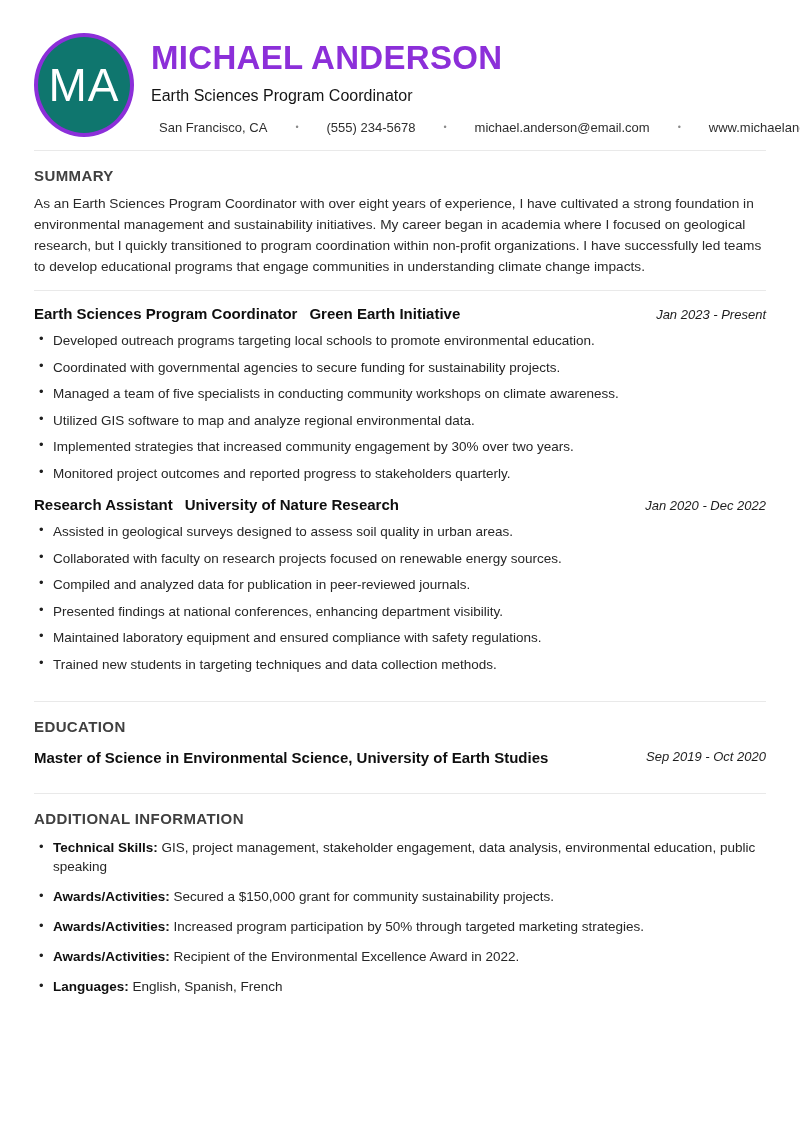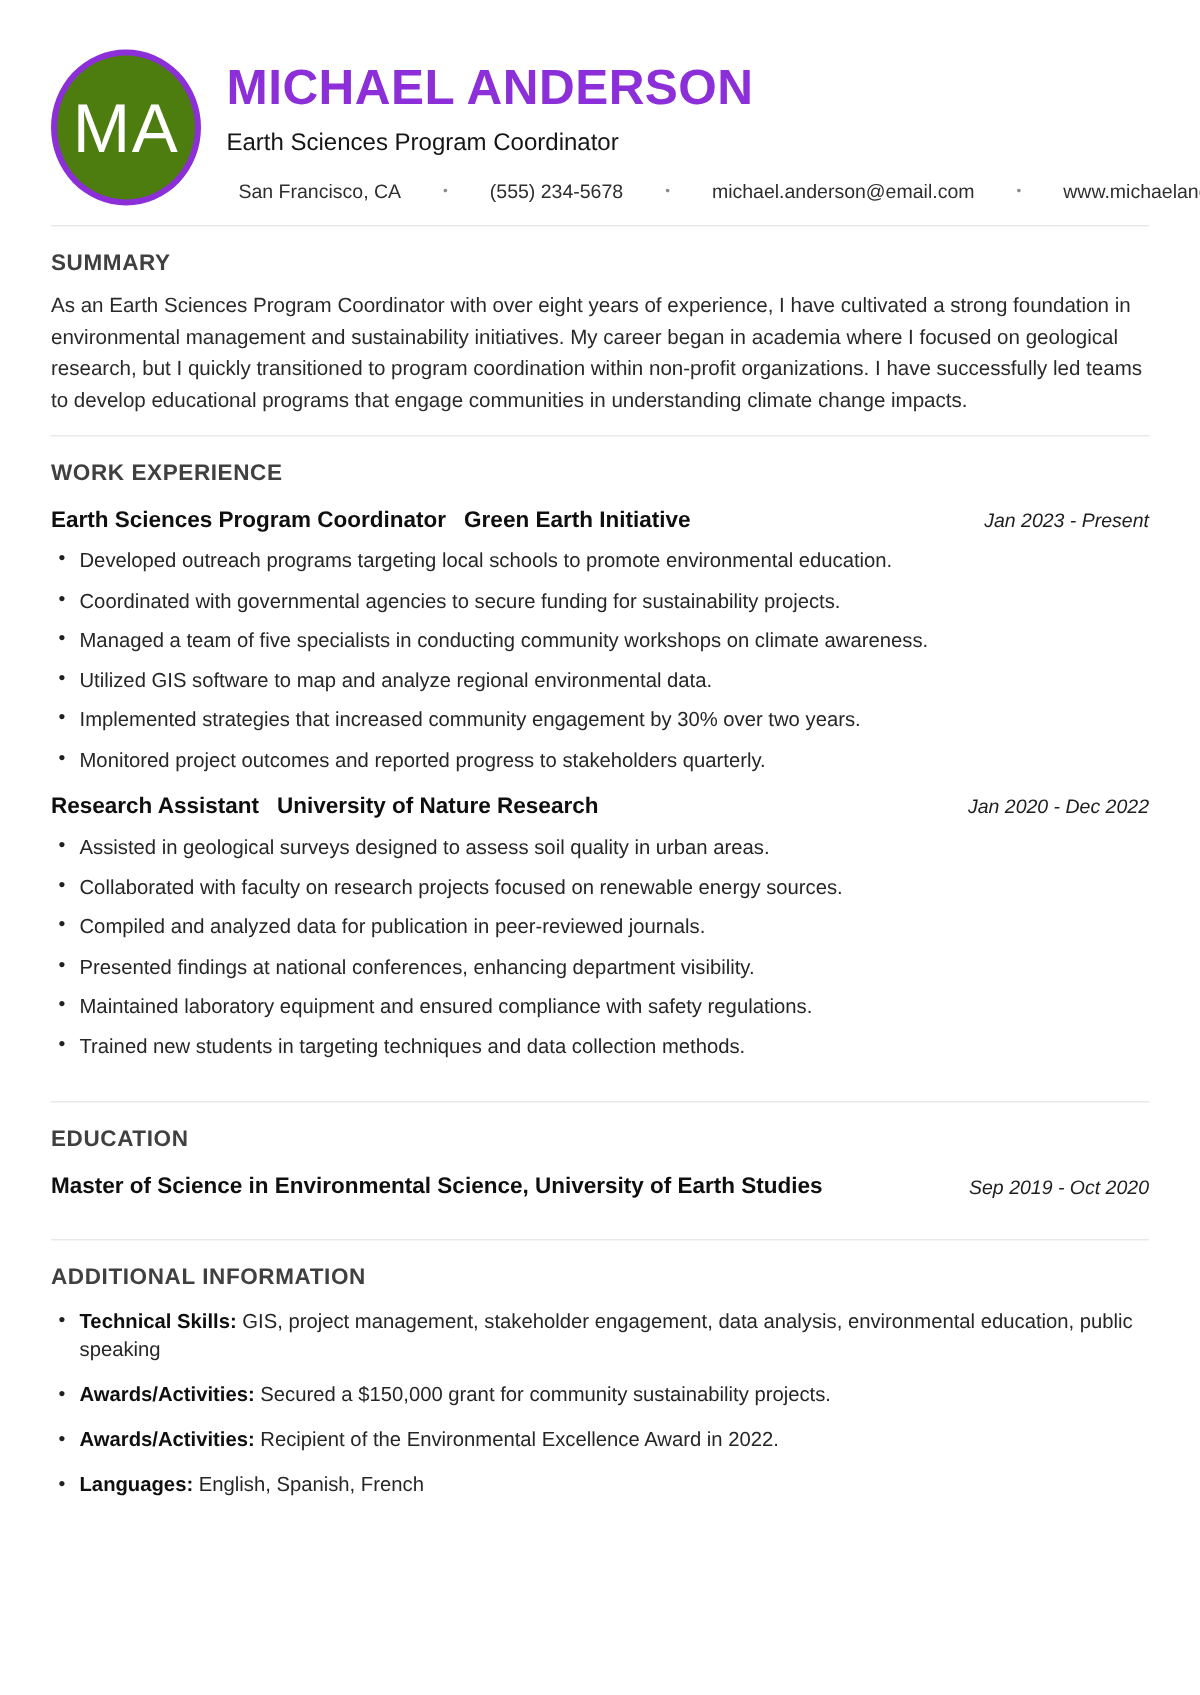--- a/index.html
+++ b/index.html
@@ -7,21 +7,21 @@
     width: 800px; height: 1130px;
     font-family: "Liberation Sans", sans-serif;
     color: #2a2a2a;
   }
   .page { box-sizing: border-box; padding: 33px 34px 0 34px; }
 
   
   .header { display: flex; align-items: flex-start; gap: 17px; }
   .avatar {
     width: 100px; height: 104px; flex: none; box-sizing: border-box;
-    background: #4d7c0f; border: 4px solid #8c2fd9; border-radius: 50%;
+    background: #0f766e; border: 4px solid #8c2fd9; border-radius: 50%;
     display: flex; align-items: center; justify-content: center;
   }
   .avatar-initials { color: #ffffff; font-size: 46px; font-weight: 500; letter-spacing: 1px; }
   .header-text { padding-top: 7px; min-width: 0; }
   h1 {
     margin: 0; font-size: 33px; font-weight: 800; line-height: 1.08;
     color: #8c2fd9; letter-spacing: 0.3px;
   }
   .job-title { margin-top: 11px; font-size: 16px; font-weight: 500; color: #151515; }
   .contact-row { margin: 15px 0 0 8px; font-size: 13px; color: #2e2e2e; display: flex; align-items: center; white-space: nowrap; gap: 14px; }
@@ -47,21 +47,21 @@
   .dates { font-size: 13px; font-style: italic; font-weight: 400; color: #1d1d1d; white-space: nowrap; margin-left: 16px; }
 
   ul.bullets { list-style: none; margin: 5px 0 0 0; padding: 0; }
   ul.bullets li {
     position: relative; padding-left: 19px; margin-top: 9px;
     font-size: 13.5px; line-height: 1.3; color: #262626;
   }
   ul.bullets li::before { content: "•"; position: absolute; left: 5px; top: -1px; color: #1f1f1f; font-size: 13px; }
 
   
-  .edu-row { display: flex; justify-content: space-between; align-items: flex-end; margin-top: 14px; }
+  .edu-row { display: flex; justify-content: space-between; align-items: flex-start; margin-top: 14px; }
   .degree { font-size: 15px; font-weight: 700; color: #0f0f0f; }
 
   
   ul.addl { list-style: none; margin: 6px 0 0 0; padding: 0; }
   ul.addl li {
     position: relative; padding-left: 19px; margin-top: 11px;
     font-size: 13.5px; line-height: 19px; color: #262626;
   }
   ul.addl li::before { content: "•"; position: absolute; left: 5px; top: -1px; color: #1f1f1f; font-size: 13px; }
   .addl-label { font-weight: 700; color: #0f0f0f; }
@@ -93,21 +93,20 @@
   <hr class="divider" id="hr1">
 
   <section>
     <h2>SUMMARY</h2>
     <p class="summary-text">As an Earth Sciences Program Coordinator with over eight years of experience, I have cultivated a strong foundation in environmental management and sustainability initiatives. My career began in academia where I focused on geological research, but I quickly transitioned to program coordination within non-profit organizations. I have successfully led teams to develop educational programs that engage communities in understanding climate change impacts.</p>
   </section>
 
   <hr class="divider" id="hr2">
 
   <section>
-    <h2>WORK EXPERIENCE</h2>
     <div id="jobs">
         <div class="job">
           <div class="job-head">
             <div class="job-left"><span class="job-pos">Earth Sciences Program Coordinator</span><span class="job-co">Green Earth Initiative</span></div>
             <span class="dates">Jan 2023 - Present</span>
           </div>
           <ul class="bullets">
             <li>Developed outreach programs targeting local schools to promote environmental education.</li>
             <li>Coordinated with governmental agencies to secure funding for sustainability projects.</li>
             <li>Managed a team of five specialists in conducting community workshops on climate awareness.</li>
@@ -143,18 +142,19 @@
     </div>
   </section>
 
   <hr class="divider" id="hr4">
 
   <section>
     <h2>ADDITIONAL INFORMATION</h2>
     <ul class="addl" id="additional-list">
         <li><span class="addl-label">Technical Skills:</span> GIS, project management, stakeholder engagement, data analysis, environmental education, public speaking</li>
         <li><span class="addl-label">Awards/Activities:</span> Secured a $150,000 grant for community sustainability projects.</li>
+        <li><span class="addl-label">Awards/Activities:</span> Increased program participation by 50% through targeted marketing strategies.</li>
         <li><span class="addl-label">Awards/Activities:</span> Recipient of the Environmental Excellence Award in 2022.</li>
         <li><span class="addl-label">Languages:</span> English,  Spanish,  French</li>
       </ul>
   </section>
 
 </div>
 
 </body></html>

